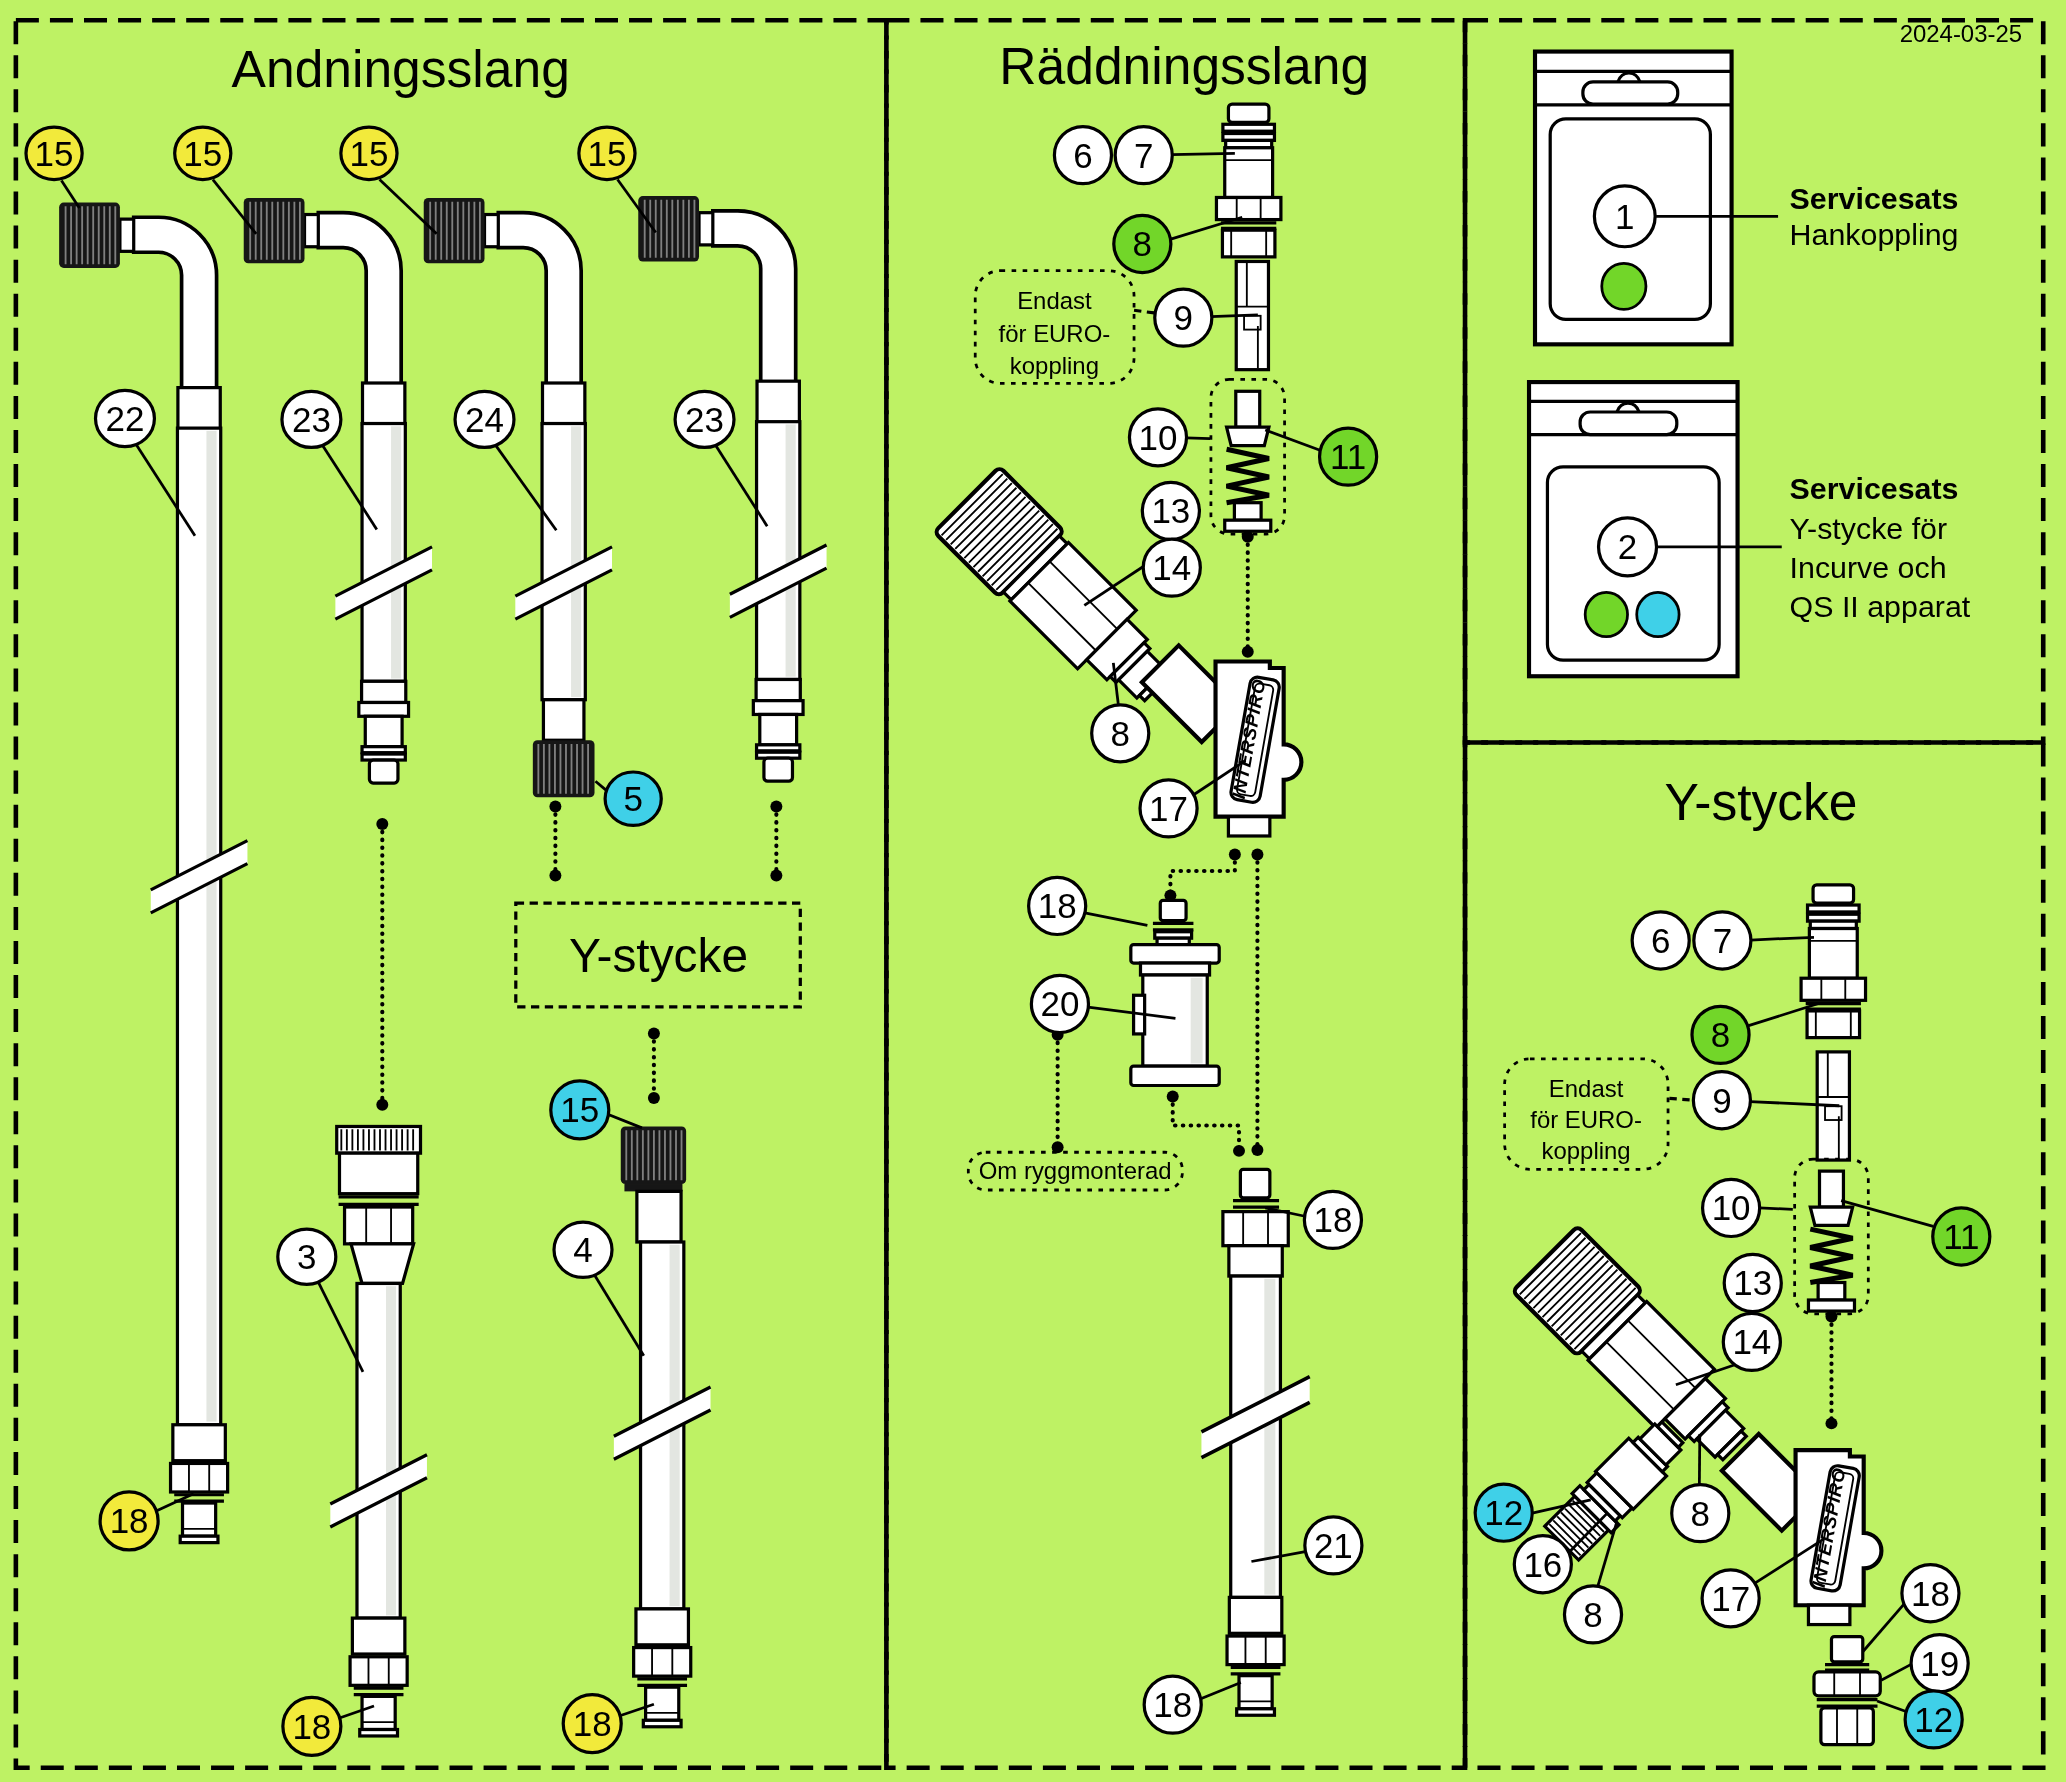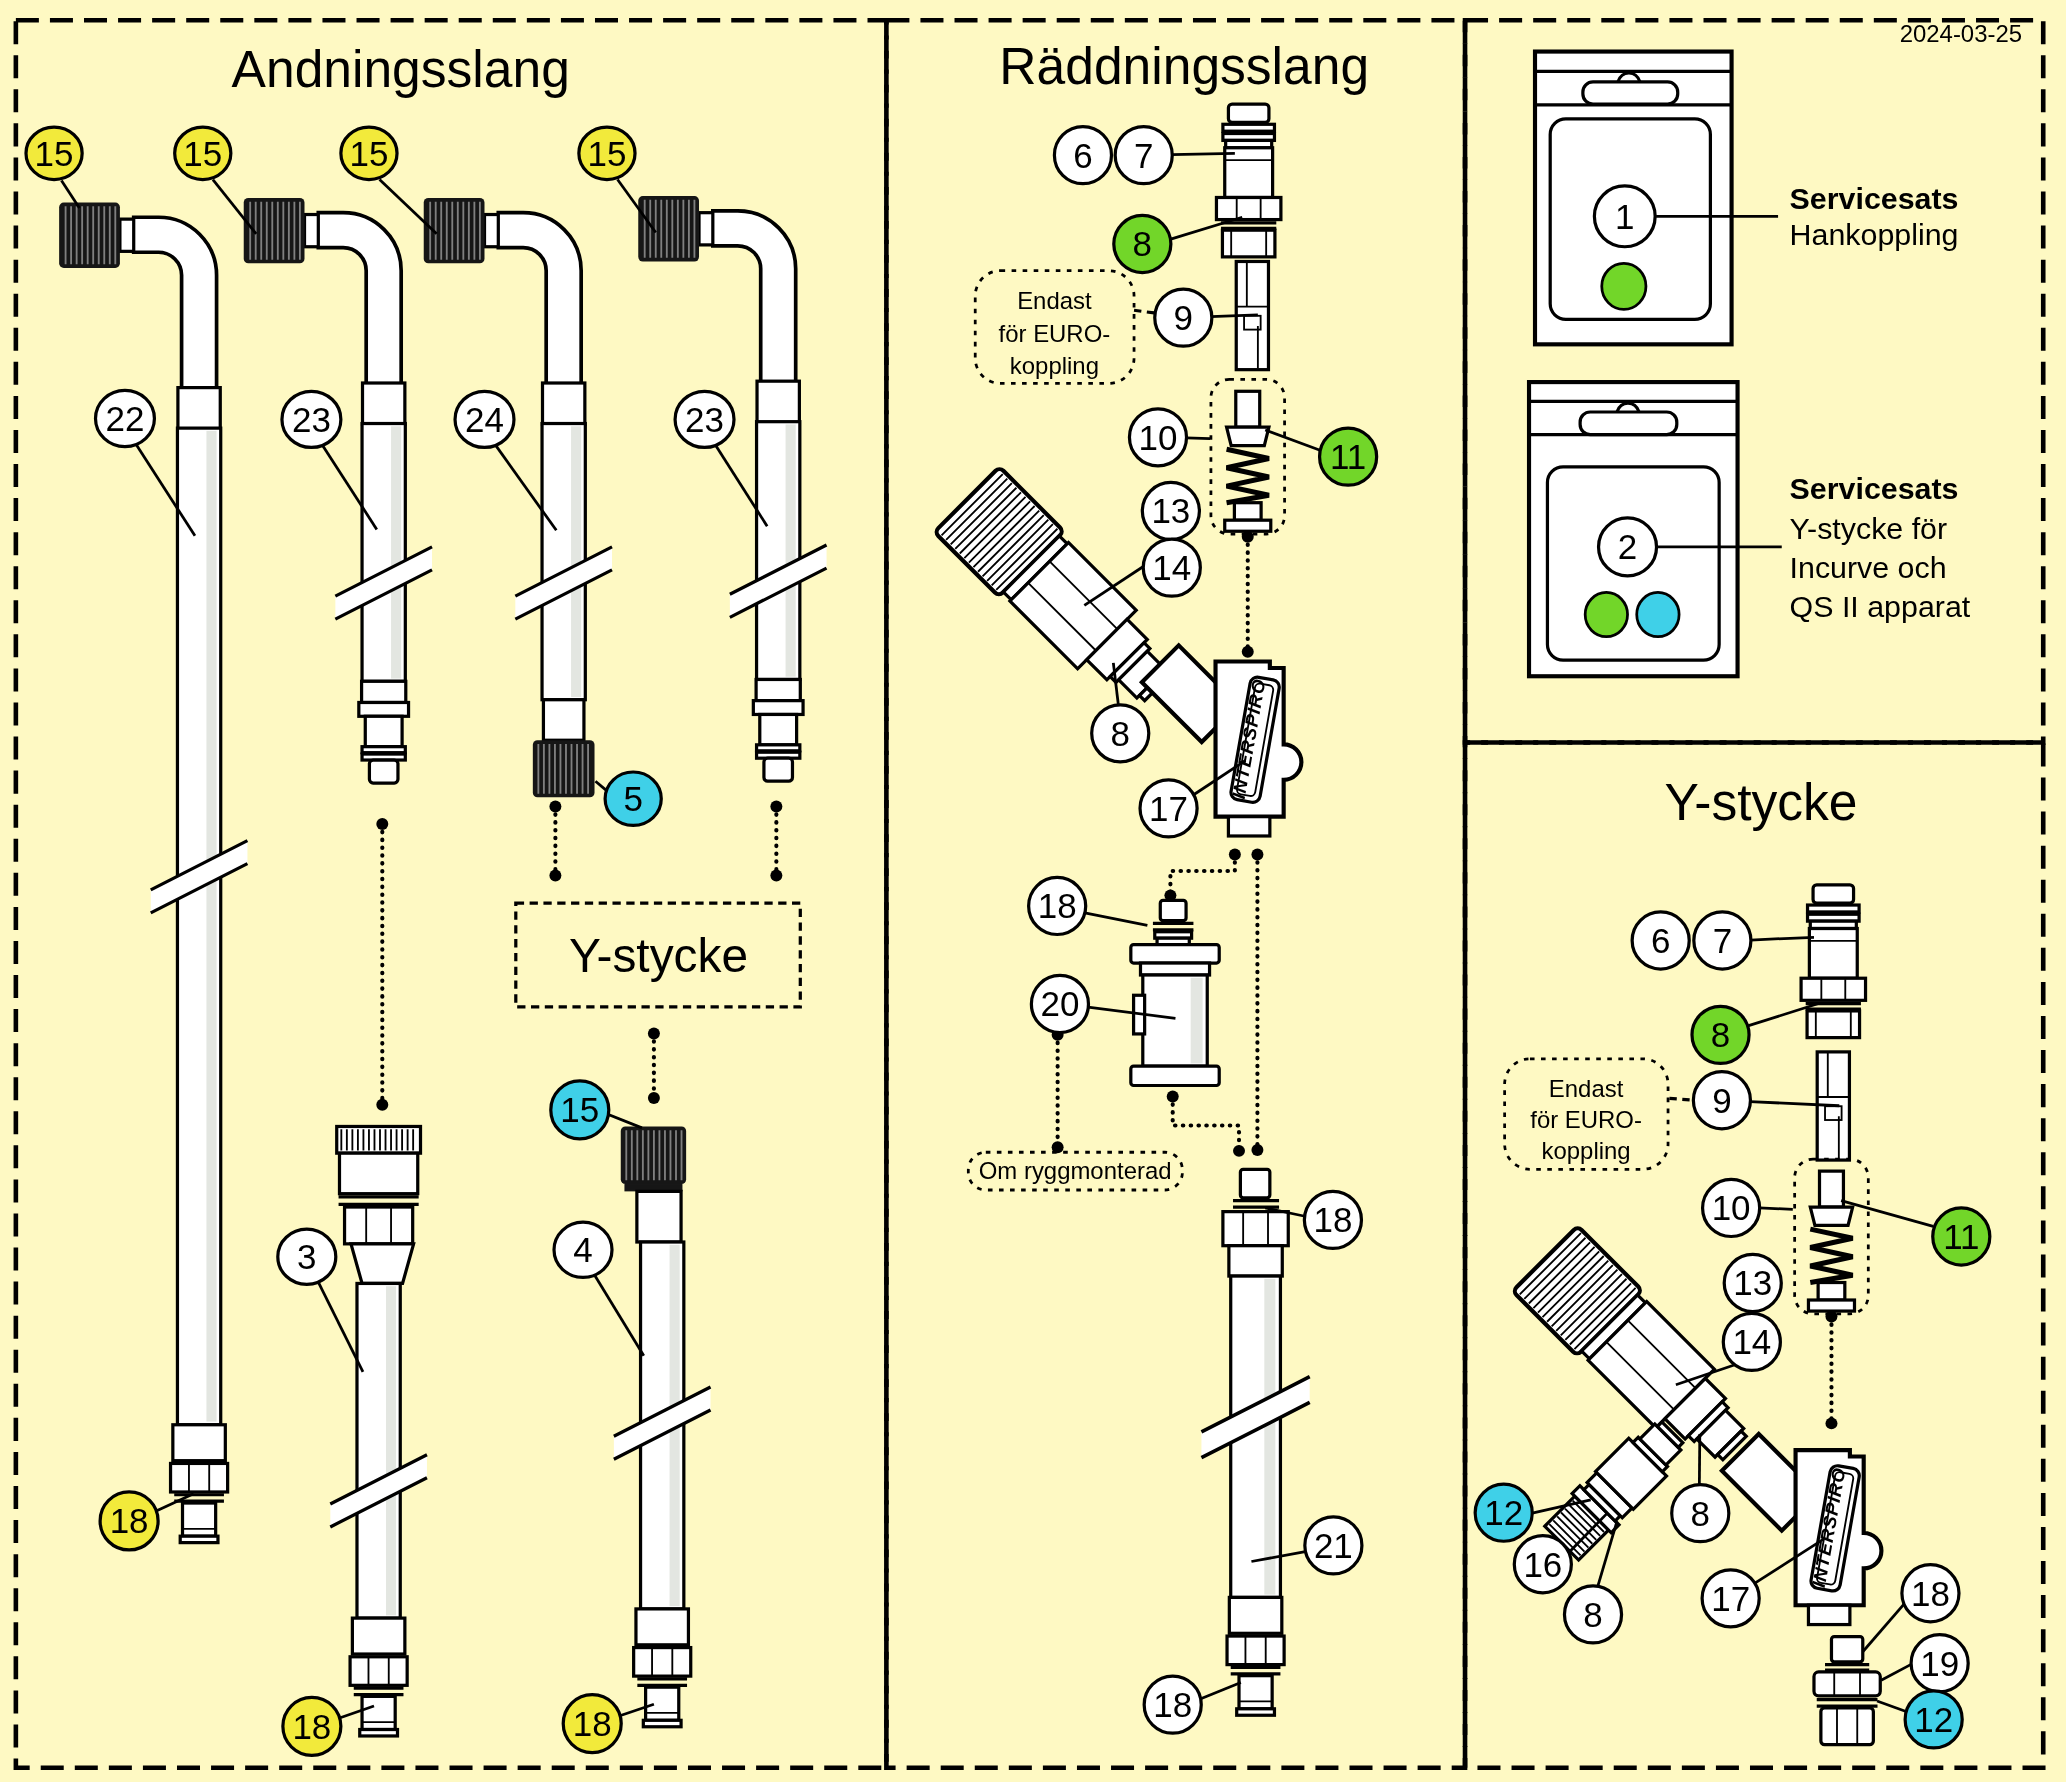--- a/index.html
+++ b/index.html
@@ -1,16 +1,16 @@
 <!DOCTYPE html>
 <html style="font-size:7.4px"><head>
 <meta charset="utf-8">
 <style>
   html,body{margin:0;padding:0;background:#ffffff;}
-  .page{width:2066px;height:1782px;position:relative;background:#fef9c3;
+  .page{width:2066px;height:1782px;position:relative;background:#bef264;
         font-family:"Liberation Sans","DejaVu Sans",sans-serif;}
   svg{display:block;}
   text{fill:#000;font-family:"Liberation Sans","DejaVu Sans",sans-serif;}
   .t-title{font-size:112px;text-anchor:middle;}
   .t-date{font-size:52px;text-anchor:end;}
   .t-co{font-size:76px;text-anchor:middle;}
   .t-note{font-size:52px;text-anchor:middle;}
   .t-ybox{font-size:104px;text-anchor:middle;}
   .t-kitb{font-size:66px;font-weight:bold;}
   .t-kit{font-size:66px;}

